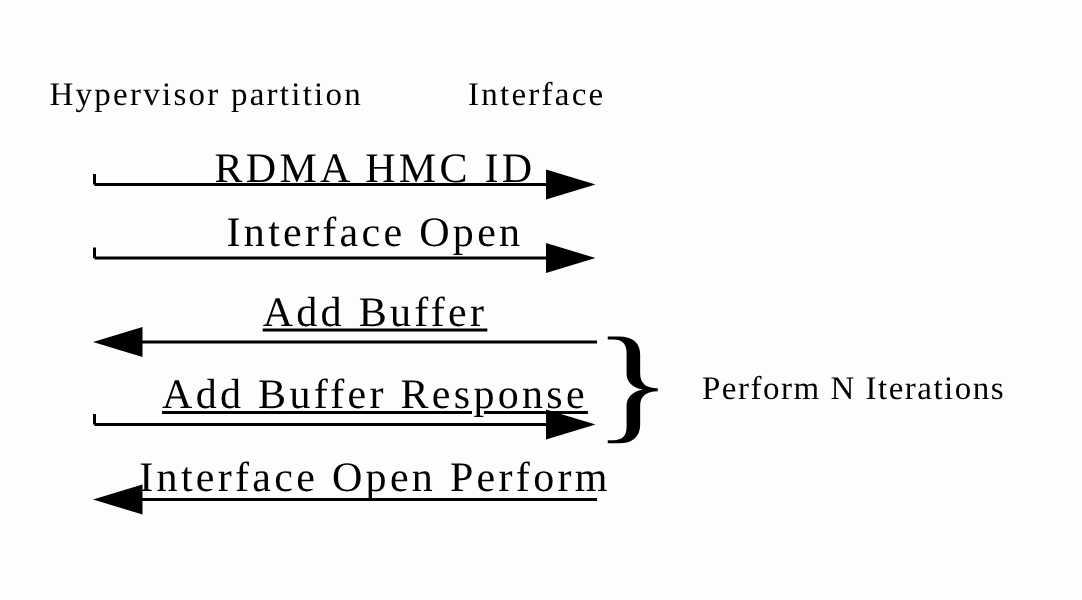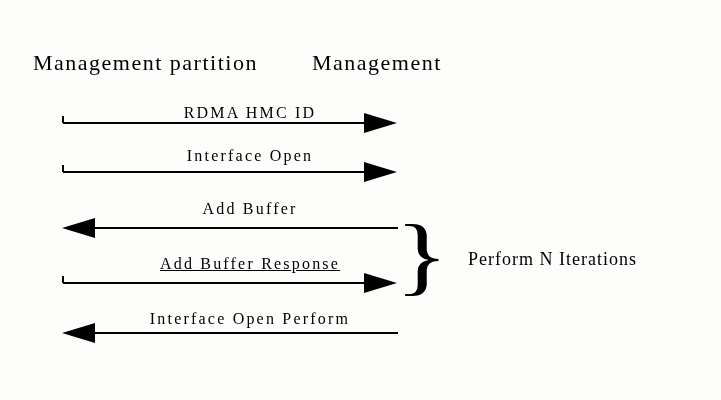--- a/index.html
+++ b/index.html
@@ -21,21 +21,21 @@
     white-space: nowrap;
   }
   .p-left  { left: 33px; }
   .p-right { left: 312px; }
 
   .msg-label {
     position: absolute;
     left: 80px;
     width: 340px;
     text-align: center;
-    font-size: 16px;
+    font-size: 28px;
     line-height: 24px;
     letter-spacing: 2.2px;
     white-space: nowrap;
   }
   .line {
     position: absolute;
     height: 2px;
     background: #000;
   }
   .tick {
@@ -60,21 +60,21 @@
   .r1 .tick { left: 62px; top: 116px; }
   .r1 .head { left: 364px; top: 113px; }
 
   
   .r2 .msg-label { top: 144px; text-align: center; }
   .r2 .line { left: 63px; top: 171px; width: 302px; }
   .r2 .tick { left: 62px; top: 165px; }
   .r2 .head { left: 364px; top: 162px; }
 
   
-  .r3 .msg-label { top: 197px; }
+  .r3 .msg-label { top: 197px; text-decoration: underline; }
   .r3 .line { left: 94px; top: 227px; width: 304px; }
   .r3 .head { left: 62px; top: 218px; }
 
   
   .r4 .msg-label { top: 252px; text-decoration: underline; }
   .r4 .line { left: 63px; top: 282px; width: 302px; }
   .r4 .tick { left: 62px; top: 276px; }
   .r4 .head { left: 364px; top: 273px; }
 
   
@@ -88,35 +88,35 @@
     top: 212px;
     font-size: 86px;
     line-height: 86px;
     transform: scaleX(1.3);
     transform-origin: left center;
   }
   .annotation {
     position: absolute;
     left: 468px;
     top: 246px;
-    font-size: 18px;
+    font-size: 22px;
     line-height: 26px;
     letter-spacing: 1px;
     white-space: nowrap;
     text-align: right;
   }
 </style>
 </head>
 <body>
 
 <div class="stage">
 
-  <div class="participant p-left">Management partition</div>
+  <div class="participant p-left">Hypervisor partition</div>
 
-  <div class="participant p-right">Management</div>
+  <div class="participant p-right">Interface</div>
 
   <div class="msg r1">
     <div class="msg-label">RDMA HMC ID</div>
     <div class="tick"></div>
     <div class="line"></div>
     <div class="head right"></div>
   </div>
 
   <div class="msg r2">
     <div class="msg-label">Interface Open</div>

